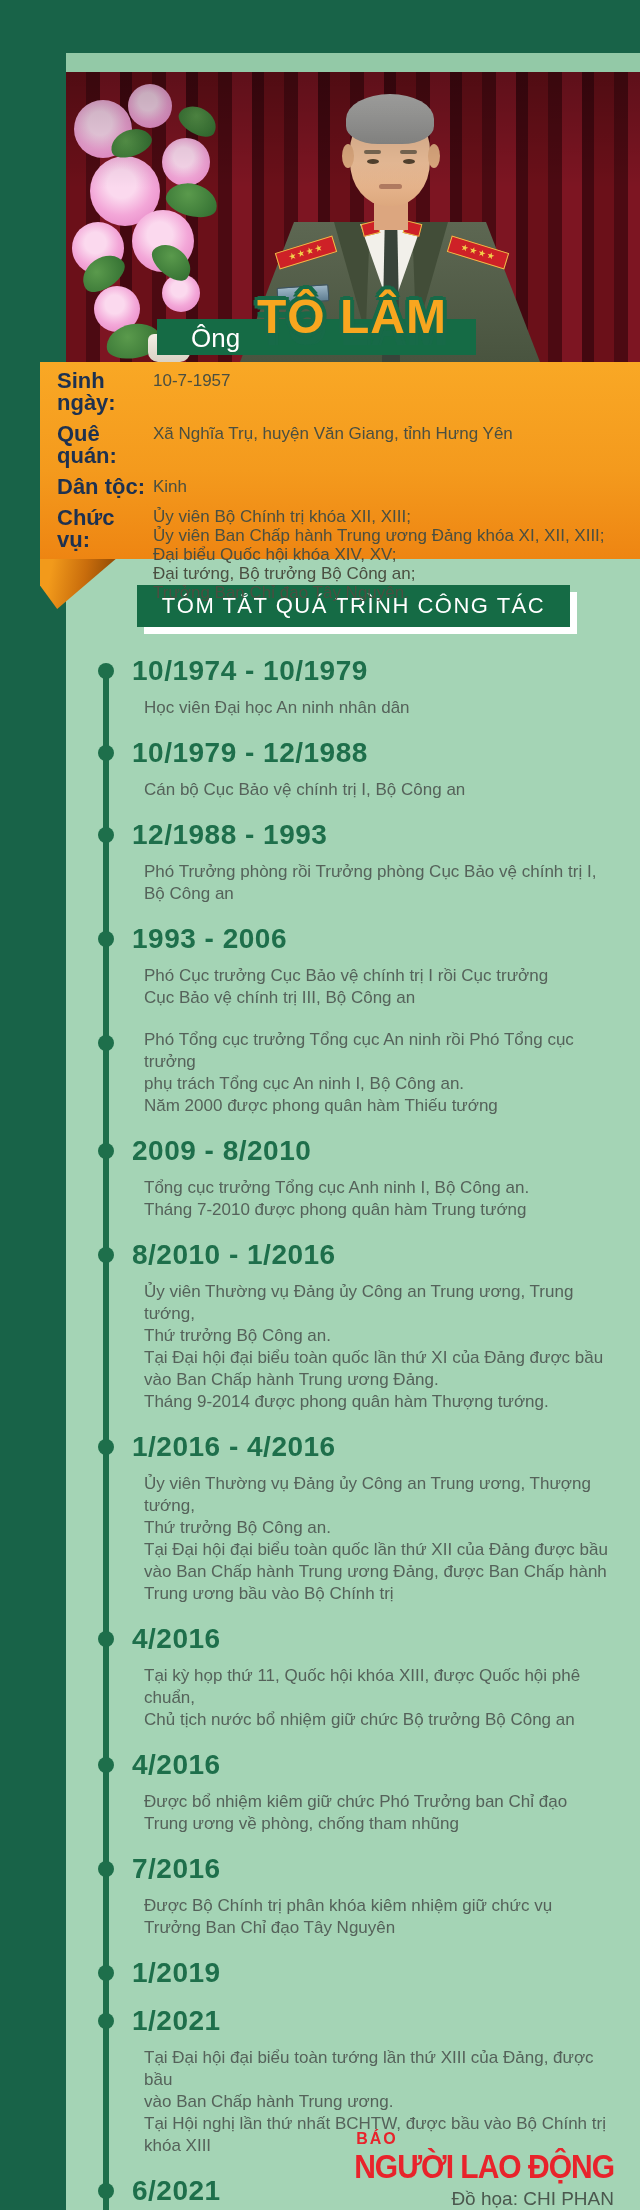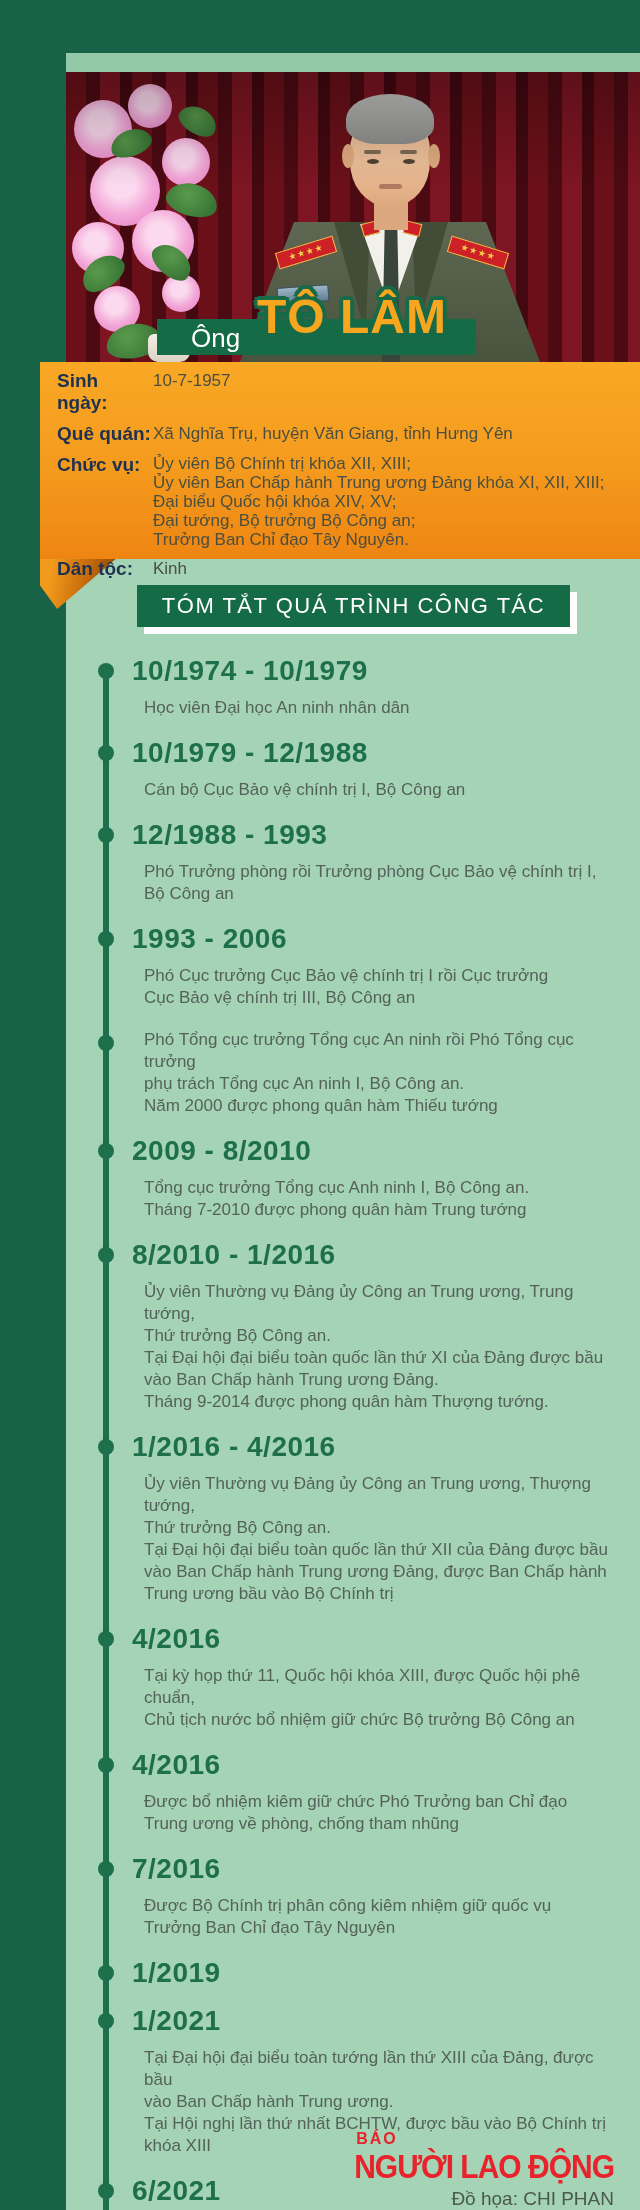--- a/index.html
+++ b/index.html
@@ -60,21 +60,21 @@
               0 12px var(--outline-green,#176a48), 3px 12px var(--outline-green,#176a48);}
 
   
   .ribbon{position:absolute;left:40px;top:362px;width:600px;height:197px;z-index:5;
           background:linear-gradient(180deg,var(--orange-light,#f9a825),var(--orange,#f49a1d) 55%,var(--orange-deep,#ee8512));
           box-sizing:border-box;padding:8px 8px 0 17px;}
   .ribbon-curl{position:absolute;left:40px;top:557px;width:78px;height:52px;z-index:4;
                background:linear-gradient(100deg,#f29a1b 15%,#c96d0c 55%,#8f4a05 90%);
                clip-path:polygon(0 0,100% 0,22% 100%,0 55%);}
   .i-row{display:flex;margin-bottom:9px;}
-  .i-label{width:96px;flex:none;font-size:19px;font-weight:700;color:var(--label-navy,#1d3150);line-height:22px;}
+  .i-label{width:96px;flex:none;font-size:22px;font-weight:700;color:var(--label-navy,#1d3150);line-height:22px;}
   .i-value{font-size:17px;color:#4a4f41;line-height:22px;white-space:pre-line;}
   .i-row.multi .i-value{line-height:19px;}
 
   
   .panel{position:absolute;left:66px;top:559px;width:574px;height:1651px;
          background:var(--light-green,#a4d4b5);}
   .tl-banner{position:absolute;left:71px;top:26px;width:433px;height:42px;
              background:var(--banner-green,#156b45);box-shadow:7px 7px 0 #fff;
              display:flex;align-items:center;justify-content:center;}
   .tl-banner span{color:#fff;font-size:22px;font-weight:400;letter-spacing:1.5px;white-space:nowrap;}
@@ -153,32 +153,32 @@
   <div class="ribbon-curl"></div>
   <div class="ribbon">
     <div class="i-row">
       <span class="i-label">Sinh ngày:</span>
       <span class="i-value">10-7-1957</span>
     </div>
     <div class="i-row">
       <span class="i-label">Quê quán:</span>
       <span class="i-value">Xã Nghĩa Trụ, huyện Văn Giang, tỉnh Hưng Yên</span>
     </div>
+    <div class="i-row">
+      <span class="i-label">Dân tộc:</span>
+      <span class="i-value">Kinh</span>
+    </div>
     <div class="i-row multi">
       <span class="i-label">Chức vụ:</span>
       <span class="i-value">Ủy viên Bộ Chính trị khóa XII, XIII;
 Ủy viên Ban Chấp hành Trung ương Đảng khóa XI, XII, XIII;
 Đại biểu Quốc hội khóa XIV, XV;
 Đại tướng, Bộ trưởng Bộ Công an;
 Trưởng Ban Chỉ đạo Tây Nguyên.</span>
     </div>
-    <div class="i-row">
-      <span class="i-label">Dân tộc:</span>
-      <span class="i-value">Kinh</span>
-    </div>
   </div>
 
   <div class="panel">
     <div class="tl-banner">
       <span>TÓM TẮT QUÁ TRÌNH CÔNG TÁC</span>
     </div>
     <div class="t-line"></div>
     <div class="timeline">
       <div class="t-item">
         <span class="t-dot"></span>
@@ -250,21 +250,21 @@
       <div class="t-item">
         <span class="t-dot"></span>
         <p class="t-period">4/2016</p>
         <p class="t-detail">Được bổ nhiệm kiêm giữ chức Phó Trưởng ban Chỉ đạo
 Trung ương về phòng, chống tham nhũng</p>
       </div>
 
       <div class="t-item">
         <span class="t-dot"></span>
         <p class="t-period">7/2016</p>
-        <p class="t-detail">Được Bộ Chính trị phân công kiêm nhiệm giữ quốc vụ
+        <p class="t-detail">Được Bộ Chính trị phân khóa kiêm nhiệm giữ chức vụ
 Trưởng Ban Chỉ đạo Tây Nguyên</p>
       </div>
 
       <div class="t-item">
         <span class="t-dot"></span>
         <p class="t-period">1/2019</p>
       </div>
 
       <div class="t-item">
         <span class="t-dot"></span>

